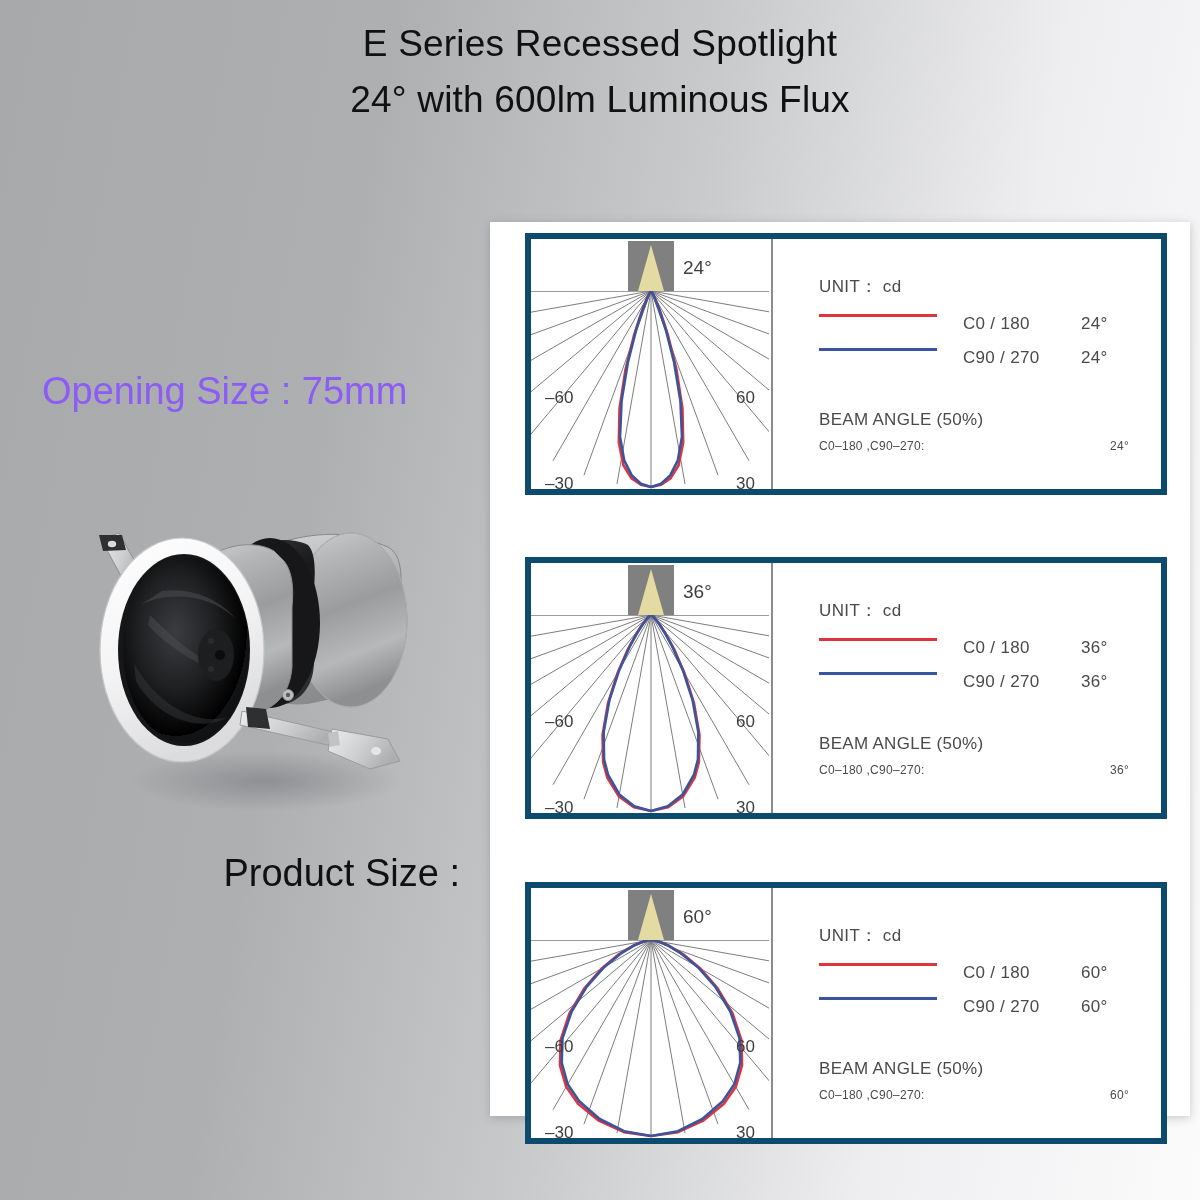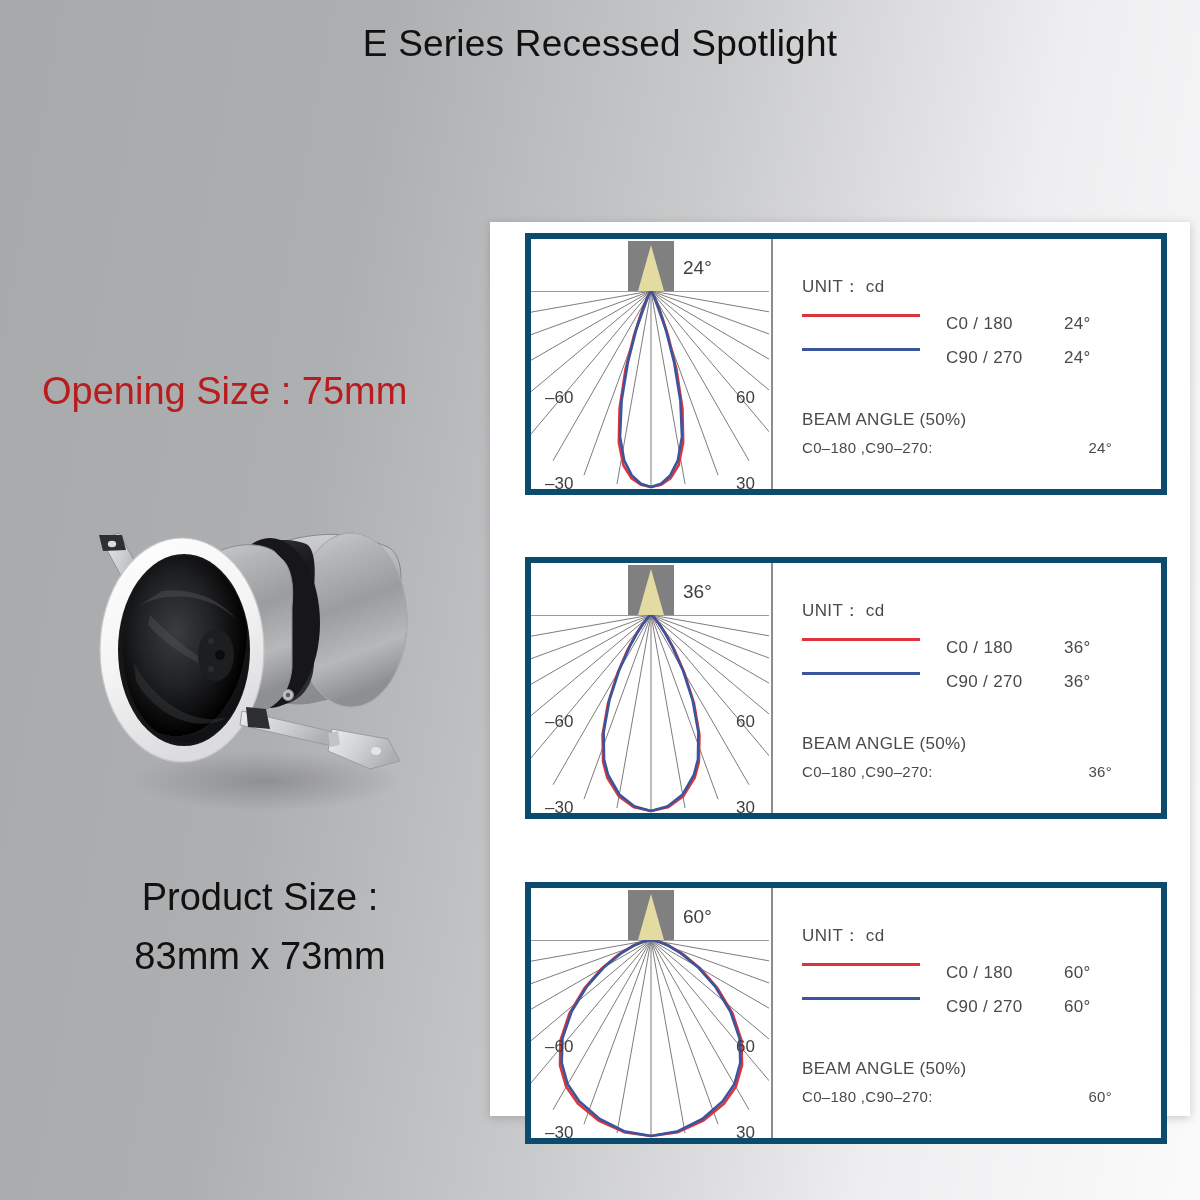--- a/index.html
+++ b/index.html
@@ -17,25 +17,25 @@
     text-align: center; pointer-events: none;
   }
   #title-block .t-line {
     font-size: 37px; color: #111; line-height: 1.52;
     letter-spacing: .2px; font-weight: 400;
   }
 
   
   #opening-size {
     position: absolute; left: 42px; top: 370px;
-    font-size: 38px; color: #b91c1c; white-space: nowrap;
+    font-size: 38px; color: #8b5cf6; white-space: nowrap;
   }
   #product-size {
-    position: absolute; left: 60px; top: 868px; width: 400px;
-    text-align: center; font-size: 38px; color: #111; line-height: 1.55;
+    position: absolute; left: 60px; top: 844px; width: 400px;
+    text-align: right; font-size: 38px; color: #111; line-height: 1.55;
   }
 
   
   #product-photo {
     position: absolute; left: 70px; top: 495px;
     width: 370px; height: 330px;
   }
 
   
   #spec-card {
@@ -55,48 +55,48 @@
 
   .panel-chart {
     width: 242px; height: 100%;
     border-right: 2px solid #8c8c8c;
     position: relative; overflow: hidden;
   }
   .panel-chart svg { display: block; }
 
   .panel-legend {
     flex: 1; position: relative;
-    padding: 36px 0 0 29px;
+    padding: 36px 0 0 46px;
     color: #4a4a4a;
   }
   .legend-unit { font-size: 17px; letter-spacing: .4px; margin-bottom: 16px; }
   .legend-row { display: flex; height: 34px; }
   .legend-swatch { width: 118px; height: 0; border-top: 3px solid #000; }
   .legend-swatch.red { border-top-color: #e0343c; }
   .legend-swatch.blue { border-top-color: #38559e; }
   .legend-name { font-size: 17px; margin-left: 26px; width: 118px; letter-spacing: .3px; }
   .legend-val { font-size: 17px; letter-spacing: .3px; }
   .beam-block { margin-top: 28px; }
   .beam-title { font-size: 17px; letter-spacing: .3px; margin-bottom: 9px; }
-  .beam-line { font-size: 15px; letter-spacing: .3px; display: flex; width: 310px; }
+  .beam-line { font-size: 12px; letter-spacing: .3px; display: flex; width: 310px; }
   .beam-line .bl-label { flex: 1; }
   .beam-line .bl-val { text-align: right; }
 </style>
 </head>
 <body>
 
 <div id="title-block">
   <div class="t-line">E Series Recessed Spotlight</div>
+  <div class="t-line">24° with 600lm Luminous Flux</div>
 </div>
 
 <div id="opening-size">Opening Size : 75mm</div>
 
 <div id="product-size">
   <div>Product Size :</div>
-  <div>83mm x 73mm</div>
 </div>
 
 <div id="product-photo">
   <svg viewBox="0 0 370 330" width="370" height="330">
     <defs>
       <linearGradient id="bodyGrad" x1="0" y1="0" x2="0.25" y2="1">
         <stop offset="0%" stop-color="#cfd0d2"></stop>
         <stop offset="22%" stop-color="#b4b5b7"></stop>
         <stop offset="50%" stop-color="#9b9c9e"></stop>
         <stop offset="78%" stop-color="#b7b8ba"></stop>

